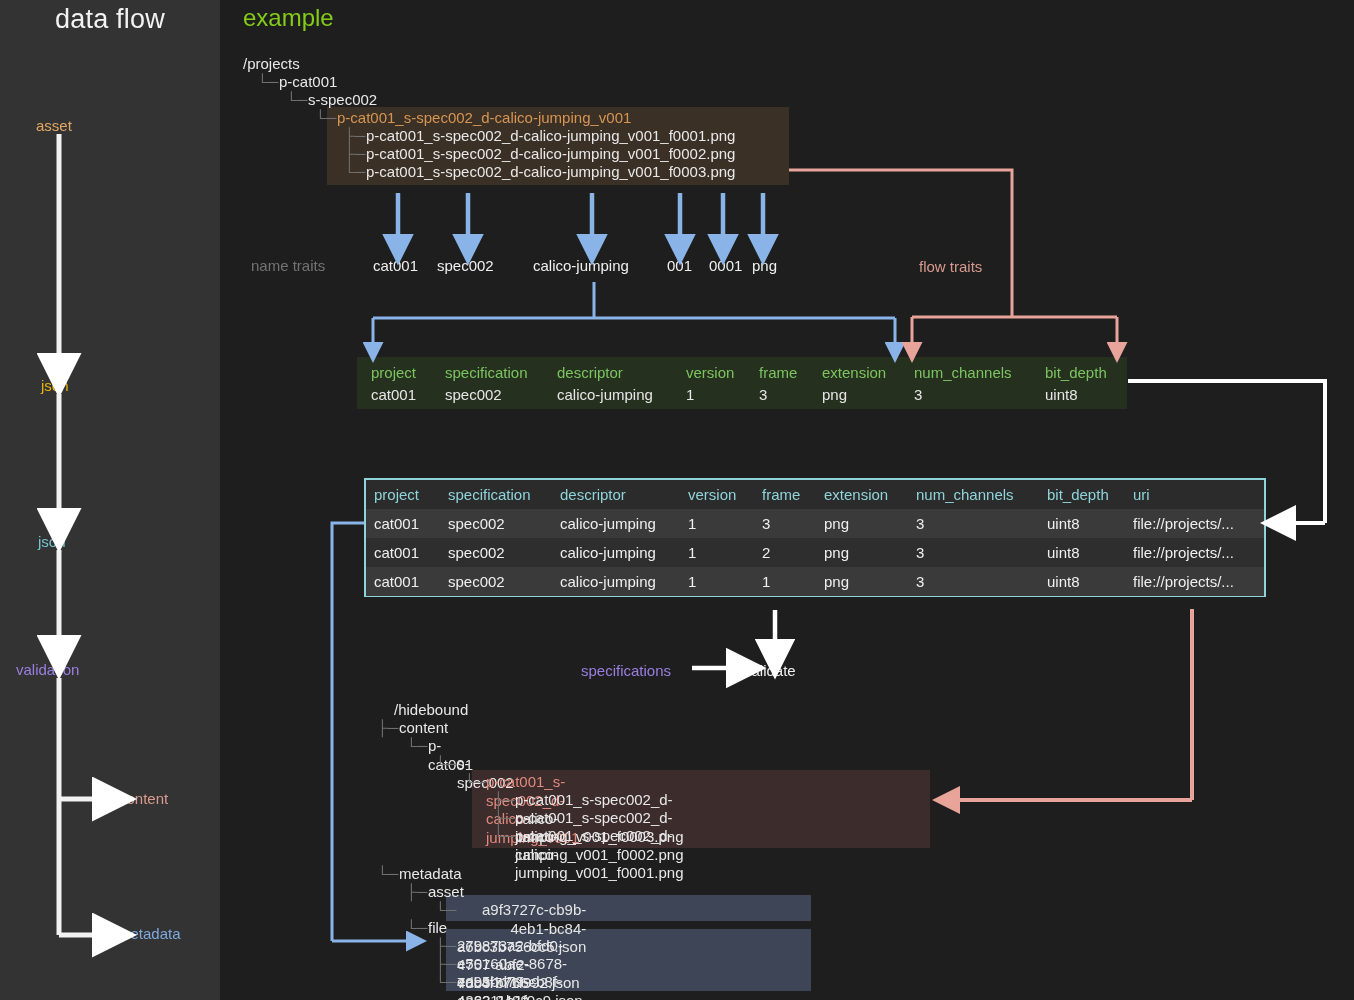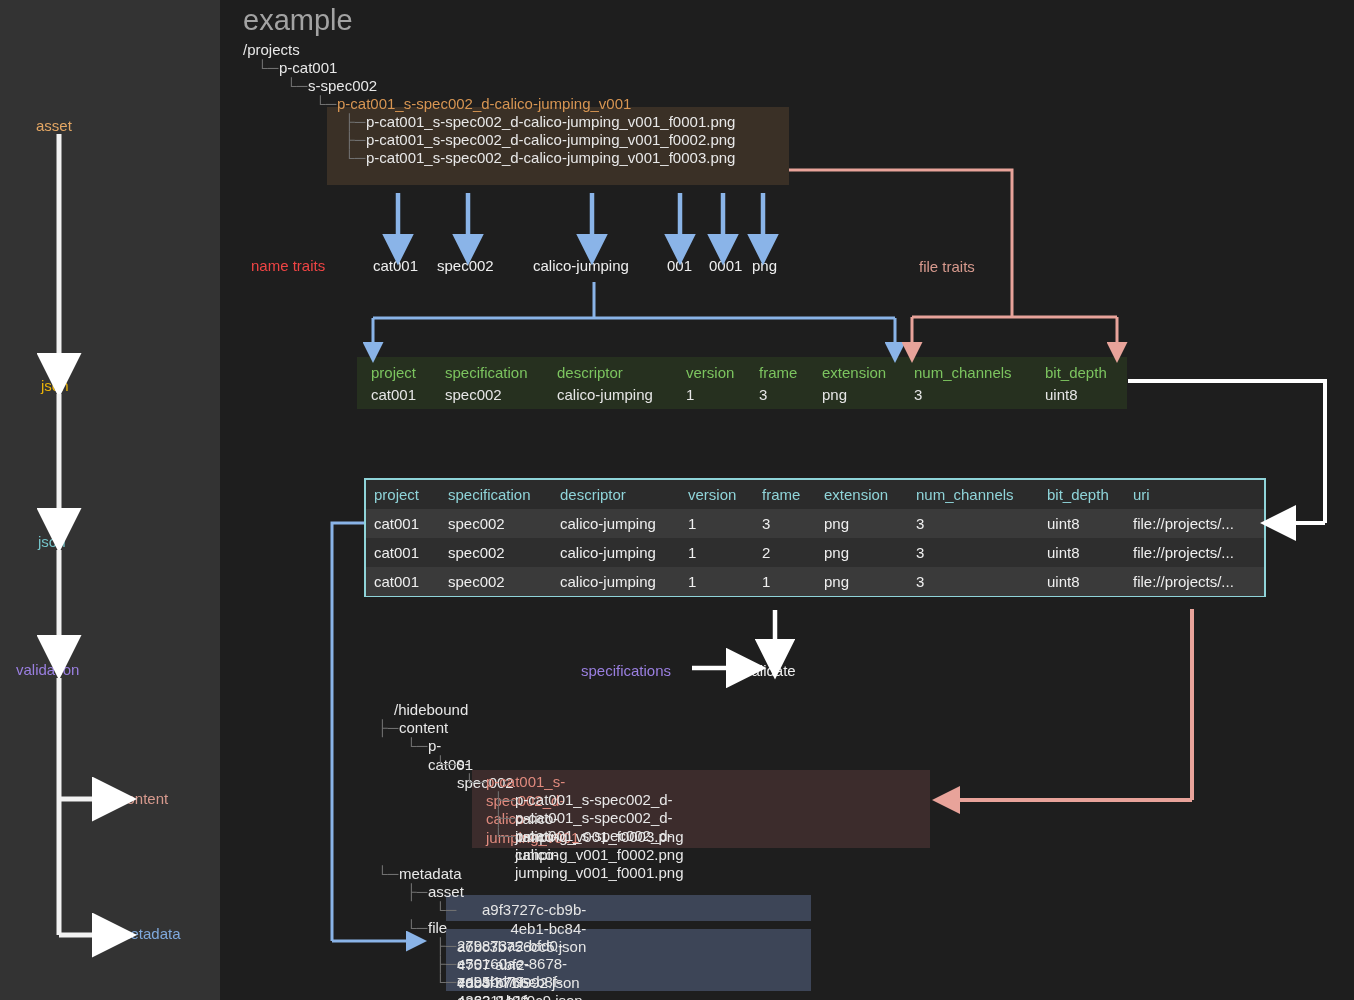--- a/index.html
+++ b/index.html
@@ -22,21 +22,21 @@
   .sb-label { position:absolute; font-size:15px; white-space:nowrap; }
   .sb-asset      { color:#e3a663; left:36px;  top:117px; }
   .sb-json       { color:#eab308; left:41px;  top:377px; }
   .sb-table      { color:#74c4c9; left:38px;  top:533px; }
   .sb-validation { color:#9a7fe0; left:16px;  top:661px; }
   .sb-content    { color:#d79a8e; left:119px; top:790px; }
   .sb-metadata   { color:#7fa9dd; left:118px; top:925px; }
 
   
   #example-title {
-    position:absolute; left:243px; top:4px; font-size:29px; color:#a3a3a3;
+    position:absolute; left:243px; top:4px; font-size:24px; color:#84cc16;
   }
 
   
   .tree { position:absolute; font-size:15px; line-height:18.5px; color:#e8e8e8; }
   .tree .row { position:relative; height:18.5px; white-space:pre; }
   .tg { color:#707070; }
 
   .hl-asset {
     position:absolute; background:#3a3026; 
   }
@@ -67,50 +67,51 @@
   }
   #blue-table .hrow { position:absolute; left:0; top:0; width:898px; height:29px; background:#2b2b2b; }
   #blue-table .drow { position:absolute; left:0; width:898px; height:29px; }
   #blue-table .r0 { top:29px; background:#3a3a3a; }
   #blue-table .r1 { top:58px; background:#2e2e2e; }
   #blue-table .r2 { top:87px; background:#3a3a3a; }
   #blue-table .hdr { color:#8fd4d9; font-size:15px; }
   #blue-table .cellv { color:#efefef; font-size:15px; }
 
   
-  #name-traits { position:absolute; left:251px; top:257px; font-size:15px; color:#ef4444; }
+  #name-traits { position:absolute; left:251px; top:257px; font-size:15px; color:#737373; }
   #file-traits { position:absolute; left:919px; top:258px; font-size:15px; color:#d79a8e; }
   #specifications { position:absolute; left:581px; top:662px; font-size:15px; color:#9a7fe0; }
   #validate { position:absolute; left:744px; top:662px; font-size:15px; color:#efefef; }
 
   .nt { position:absolute; top:257px; font-size:15px; color:#efefef; }
 
   svg.overlay { position:absolute; left:0; top:0; width:1354px; height:1000px; pointer-events:none; }
 </style>
 </head>
 <body>
 
 <div id="sidebar">
+  <div id="sidebar-title">data flow</div>
 
   <div class="sb-label sb-asset">asset</div>
   <div class="sb-label sb-json">json</div>
   <div class="sb-label sb-table">json</div>
   <div class="sb-label sb-validation">validation</div>
   <div class="sb-label sb-content">content</div>
   <div class="sb-label sb-metadata">metadata</div>
 </div>
 
 <div id="example-title">example</div>
 
 <div class="hl-asset" style="left:327px; top:107px; width:462px; height:78px;"></div>
 <div class="hl-content" style="left:472px; top:770px; width:458px; height:78px;"></div>
 <div class="hl-meta" style="left:446px; top:895px; width:365px; height:26px;"></div>
 <div class="hl-meta" style="left:446px; top:929px; width:365px; height:62px;"></div>
 
-<div class="tree" id="source-tree" style="left:243px; top:41px;">
+<div class="tree" id="source-tree" style="left:243px; top:55px;">
   <div class="row" style="left:0px;  top:0px;">/projects</div>
   <div class="row tg" style="position:absolute; left:14px; top:18px;">└─</div>
   <div class="row" style="position:absolute; left:36px; top:18px;">p-cat001</div>
   <div class="row tg" style="position:absolute; left:43px; top:36px;">└─</div>
   <div class="row" style="position:absolute; left:65px; top:36px;">s-spec002</div>
   <div class="row tg" style="position:absolute; left:72px; top:54px;">└─</div>
   <div class="row asset-title" style="position:absolute; left:94px; top:54px;">p-cat001_s-spec002_d-calico-jumping_v001</div>
 
   <div class="row tg" style="position:absolute; left:101px; top:72px;">├─</div>
   <div class="row" style="position:absolute; left:123px; top:72px;">p-cat001_s-spec002_d-calico-jumping_v001_f0001.png</div>
@@ -121,21 +122,21 @@
 </div>
 
 <div id="name-traits">name traits</div>
 <div class="nt" style="left:373px;">cat001</div>
 <div class="nt" style="left:437px;">spec002</div>
 <div class="nt" style="left:533px;">calico-jumping</div>
 <div class="nt" style="left:667px;">001</div>
 <div class="nt" style="left:709px;">0001</div>
 <div class="nt" style="left:752px;">png</div>
 
-<div id="file-traits">file traits</div>
+<div id="file-traits">flow traits</div>
 
 <div class="tbl" id="green-table">
   <div class="cell hdr" style="left:14px;">project</div>
   <div class="cell hdr" style="left:88px;">specification</div>
   <div class="cell hdr" style="left:200px;">descriptor</div>
   <div class="cell hdr" style="left:329px;">version</div>
   <div class="cell hdr" style="left:402px;">frame</div>
   <div class="cell hdr" style="left:465px;">extension</div>
   <div class="cell hdr" style="left:557px;">num_channels</div>
   <div class="cell hdr" style="left:688px;">bit_depth</div>

